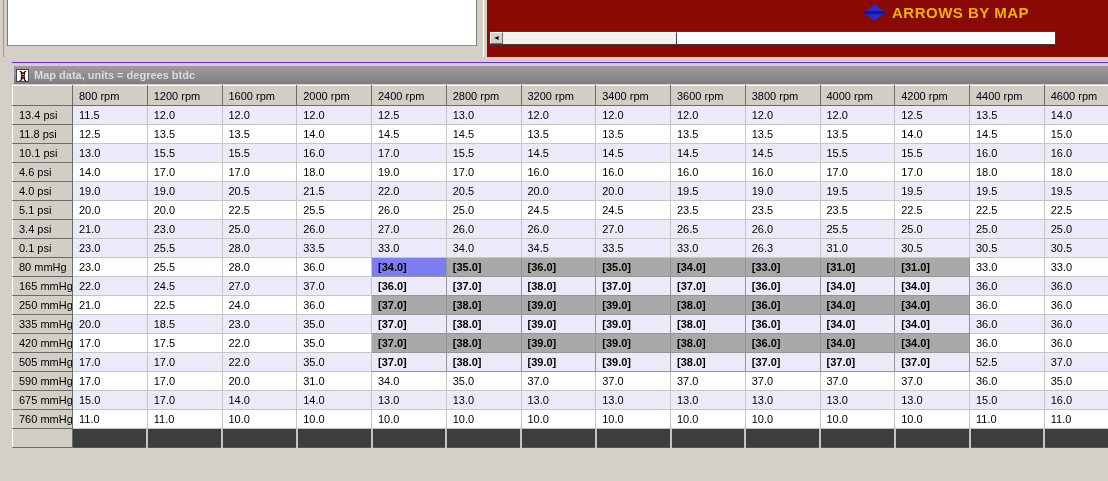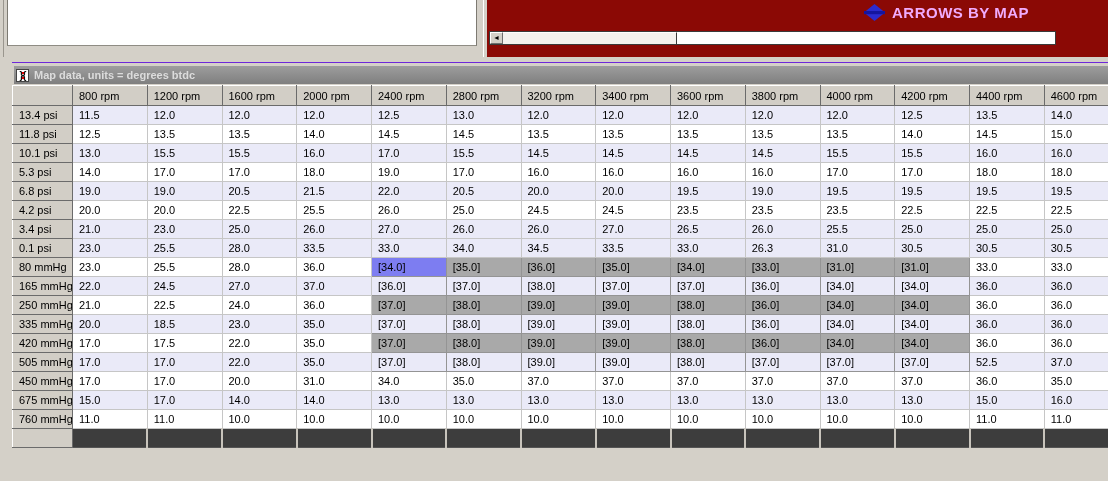--- a/index.html
+++ b/index.html
@@ -10,21 +10,21 @@
   .top-left-panel { position:absolute; left:0; top:0; width:487px; height:62px; background:#D4D0C8; }
   .tl-border { position:absolute; left:3px; top:0; width:1px; height:57px; background:#9a968e; }
   .white-box { position:absolute; left:7px; top:-6px; width:470px; height:52px; background:#ffffff;
                border:1px solid #7d7a72; border-bottom-color:#8f8c84; overflow:hidden; }
 
   .panel-divider { position:absolute; left:483px; top:0; width:4px; height:57px;
                    background:#D4D0C8; border-left:1px solid #ffffff; }
   .top-right-panel { position:absolute; left:487px; top:0; width:621px; height:57px; background:#8B0905; }
 
   .logo { position:absolute; left:377px; top:4px; display:flex; align-items:center; gap:7px; }
-  .logo-text { color:#f0abfc; font-weight:bold; font-size:15px; letter-spacing:0.5px; }
+  .logo-text { color:#eab308; font-weight:bold; font-size:15px; letter-spacing:0.5px; }
 
   .red-scrollbar { position:absolute; left:2px; top:31px; width:567px; height:14px;
                    background:#ffffff; border:1px solid #3a3a3a; display:flex; }
   .sb-btn { width:13px; height:100%; background:#D4D0C8; border:1px solid;
             border-color:#ffffff #6e6e6e #6e6e6e #ffffff; font-size:7px; line-height:10px;
             text-align:center; color:#000; flex:0 0 auto; }
   .red-sb-thumb { width:174px; height:100%; background:#f4f2ee; border-right:1px solid #3a3a3a;
                   border-top:1px solid #ffffff; flex:0 0 auto; }
 
   
@@ -43,21 +43,21 @@
   .map-grid col.rowhdr-col { width:60px; }
   .map-grid th { background:#D2CEC6; font-weight:normal; font-size:11px; text-align:left;
                  padding:0 0 0 6px; height:20px; white-space:nowrap; overflow:hidden;
                  border:1px solid; border-color:#ffffff #6b6b6b #6b6b6b #ffffff; }
   .map-grid tbody th { height:19px; }
   .map-grid td { font-size:11px; padding:0 0 0 6px; height:19px; white-space:nowrap; overflow:hidden;
                  border-right:1px solid #C6C6C6; border-bottom:1px solid #C6C6C6; color:#000; }
   .map-grid tr.alt td { background:#EAEAF8; }
   .map-grid tr td { background:#ffffff; }
   .map-grid tr.alt td { background:#EAEAF8; }
-  .map-grid td.bracket { background:#A9A9A9; border-right-color:#949494; border-bottom-color:#949494; }
+  .map-grid td.bracket { background:#A9A9A9; border-right-color:#949494; border-bottom-color:#949494;font-weight:bold; }
   .map-grid td.selected { background:#7D7DF1; }
   .map-grid td.darkcell { background:#3D3D3D; border-right:2px solid #C8C4BC; border-bottom:1px solid #555; }
 
   .bottom-scrollbar { position:absolute; left:0; bottom:0; width:1108px; height:12px;
                       background:#ffffff; display:flex; }
   .bottom-scrollbar .sb-btn { width:15px; height:12px; font-size:7px; line-height:9px; }
   .hsb-track { position:relative; flex:1 1 auto; height:100%; background:#ffffff; }
   .hsb-thumb { position:absolute; left:351px; top:0; width:328px; height:12px; background:#D6D2CA;
                border:1px solid; border-color:#ffffff #6e6e6e #6e6e6e #ffffff; }
 </style>
@@ -179,55 +179,55 @@
           <td>14.5</td>
           <td>14.5</td>
           <td>14.5</td>
           <td>14.5</td>
           <td>15.5</td>
           <td>15.5</td>
           <td>16.0</td>
           <td>16.0</td>
         </tr>
         <tr>
-          <th>5.3 psi</th>
+          <th>4.6 psi</th>
           <td>14.0</td>
           <td>17.0</td>
           <td>17.0</td>
           <td>18.0</td>
           <td>19.0</td>
           <td>17.0</td>
           <td>16.0</td>
           <td>16.0</td>
           <td>16.0</td>
           <td>16.0</td>
           <td>17.0</td>
           <td>17.0</td>
           <td>18.0</td>
           <td>18.0</td>
         </tr>
         <tr class="alt">
-          <th>6.8 psi</th>
+          <th>4.0 psi</th>
           <td>19.0</td>
           <td>19.0</td>
           <td>20.5</td>
           <td>21.5</td>
           <td>22.0</td>
           <td>20.5</td>
           <td>20.0</td>
           <td>20.0</td>
           <td>19.5</td>
           <td>19.0</td>
           <td>19.5</td>
           <td>19.5</td>
           <td>19.5</td>
           <td>19.5</td>
         </tr>
         <tr>
-          <th>4.2 psi</th>
+          <th>5.1 psi</th>
           <td>20.0</td>
           <td>20.0</td>
           <td>22.5</td>
           <td>25.5</td>
           <td>26.0</td>
           <td>25.0</td>
           <td>24.5</td>
           <td>24.5</td>
           <td>23.5</td>
           <td>23.5</td>
@@ -366,21 +366,21 @@
           <td class="bracket">[39.0]</td>
           <td class="bracket">[39.0]</td>
           <td class="bracket">[38.0]</td>
           <td class="bracket">[37.0]</td>
           <td class="bracket">[37.0]</td>
           <td class="bracket">[37.0]</td>
           <td>52.5</td>
           <td>37.0</td>
         </tr>
         <tr>
-          <th>450 mmHg</th>
+          <th>590 mmHg</th>
           <td>17.0</td>
           <td>17.0</td>
           <td>20.0</td>
           <td>31.0</td>
           <td>34.0</td>
           <td>35.0</td>
           <td>37.0</td>
           <td>37.0</td>
           <td>37.0</td>
           <td>37.0</td>

